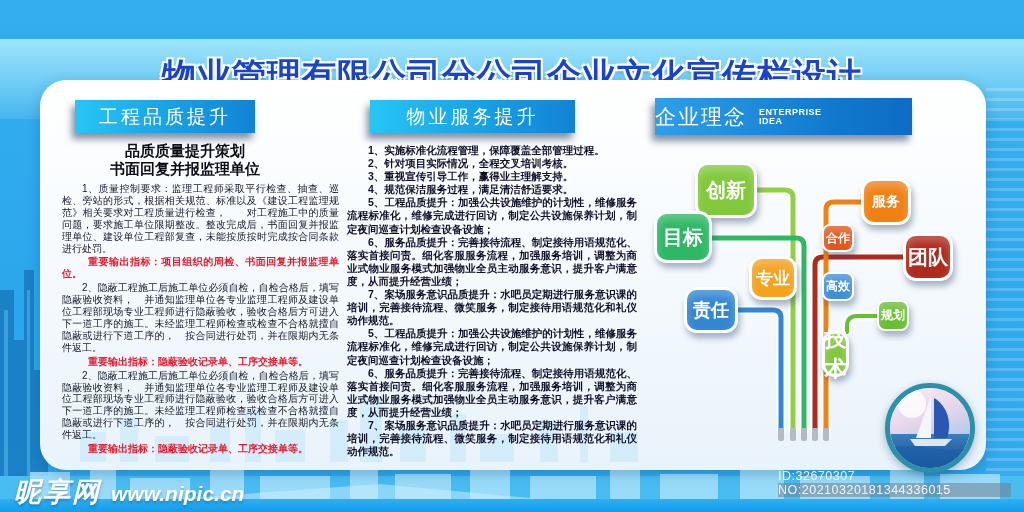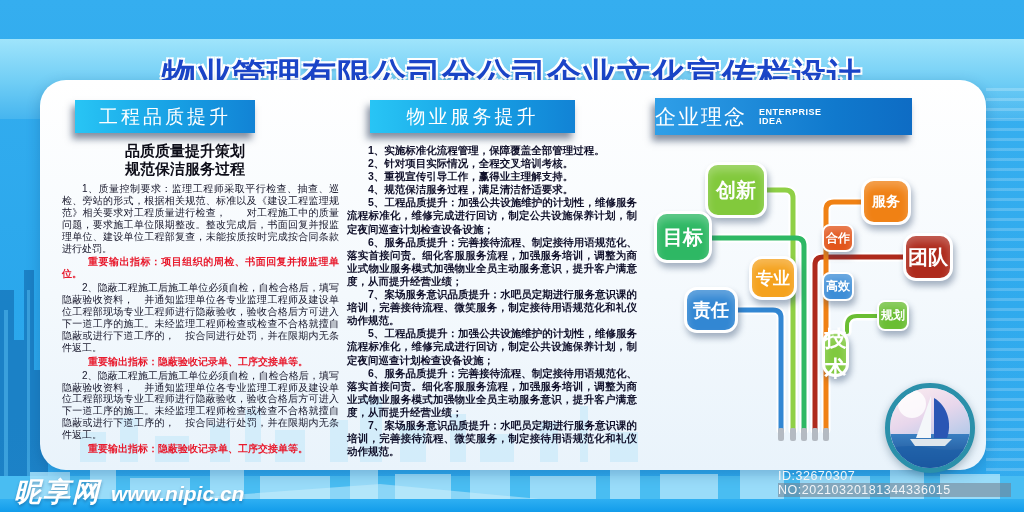--- a/index.html
+++ b/index.html
@@ -51,21 +51,21 @@
     color:#10102a; text-align:justify; font-weight:bold; }
   .mid-body .item { text-indent:2em; }
 
   
   .mindmap { position:absolute; left:605px; top:60px; width:350px; height:325px; }
   .wires { position:absolute; left:0; top:0; width:355px; height:325px; }
   .node { position:absolute; display:flex; align-items:center; justify-content:center;
     color:#fff; font-weight:bold; border:3px solid #fff; border-radius:13px;
     box-shadow:2px 5px 6px rgba(45,70,105,.4), inset 0 6px 8px rgba(255,255,255,.25); }
   .node-sm { border-radius:8px; border-width:2px; font-size:12px; }
-  .n-chuangxin { left:60px;  top:22px;  width:62px; height:56px; font-size:20px; background:#82c93c; }
+  .n-chuangxin { left:50px;  top:22px;  width:62px; height:56px; font-size:20px; background:#82c93c; }
   .n-mubiao    { left:9px;   top:71px;  width:58px; height:52px; font-size:20px; background:#2eb864; }
   .n-zhuanye   { left:94px;  top:116px; width:48px; height:44px; font-size:17px; background:#f5a21d;margin-left:10px; }
   .n-zeren     { left:39px;  top:147px; width:54px; height:46px; font-size:18px; background:#3287d3; }
   .n-fuwu      { left:216px; top:38px;  width:50px; height:47px; font-size:14px; background:#f08114; }
   .n-hezuo     { left:177px; top:84px;  width:32px; height:28px; background:#e2551b; }
   .n-tuandui   { left:258px; top:93px;  width:50px; height:48px; font-size:20px; background:#ae2a1c; }
   .n-gaoxiao   { left:177px; top:132px; width:32px; height:29px; background:#3e8ed7; }
   .n-guihua    { left:232px; top:160px; width:32px; height:31px; background:#6abe33; }
   .n-jishu     { left:177px; top:190px; width:27px; height:47px; font-size:22px; background:#80c93f; }
 
@@ -149,21 +149,21 @@
         <rect x="520" y="10" width="8" height="56"></rect>
           <rect x="550" y="36" width="28" height="30"></rect>
       </g>
     </svg>
 
     <div class="banner banner-left">
       <span class="banner-text">工程品质提升</span>
     </div>
     <div class="left-subtitle">
       <div>品质质量提升策划</div>
-      <div>规范保洁服务过程</div>
+      <div>书面回复并报监理单位</div>
     </div>
     <div class="left-body">
       <p class="para">1、质量控制要求：监理工程师采取平行检查、抽查、巡检、旁站的形式，根据相关规范、标准以及《建设工程监理规范》相关要求对工程质量进行检查，　　对工程施工中的质量问题，要求施工单位限期整改。整改完成后，书面回复并报监理单位、建设单位工程部复查，未能按质按时完成按合同条款进行处罚。</p>
       <p class="para-red">重要输出指标：项目组织的周检、书面回复并报监理单位。</p>
       <p class="para">2、隐蔽工程施工后施工单位必须自检，自检合格后，填写隐蔽验收资料，　并通知监理单位各专业监理工程师及建设单位工程部现场专业工程师进行隐蔽验收，验收合格后方可进入下一道工序的施工。未经监理工程师检查或检查不合格就擅自隐蔽或进行下道工序的，　按合同进行处罚，并在限期内无条件返工。</p>
       <p class="para-red">重要输出指标：隐蔽验收记录单、工序交接单等。</p>
       <p class="para">2、隐蔽工程施工后施工单位必须自检，自检合格后，填写隐蔽验收资料，　并通知监理单位各专业监理工程师及建设单位工程部现场专业工程师进行隐蔽验收，验收合格后方可进入下一道工序的施工。未经监理工程师检查或检查不合格就擅自隐蔽或进行下道工序的，　按合同进行处罚，并在限期内无条件返工。</p>
       <p class="para-red">重要输出指标：隐蔽验收记录单、工序交接单等。</p>
     </div>
 

